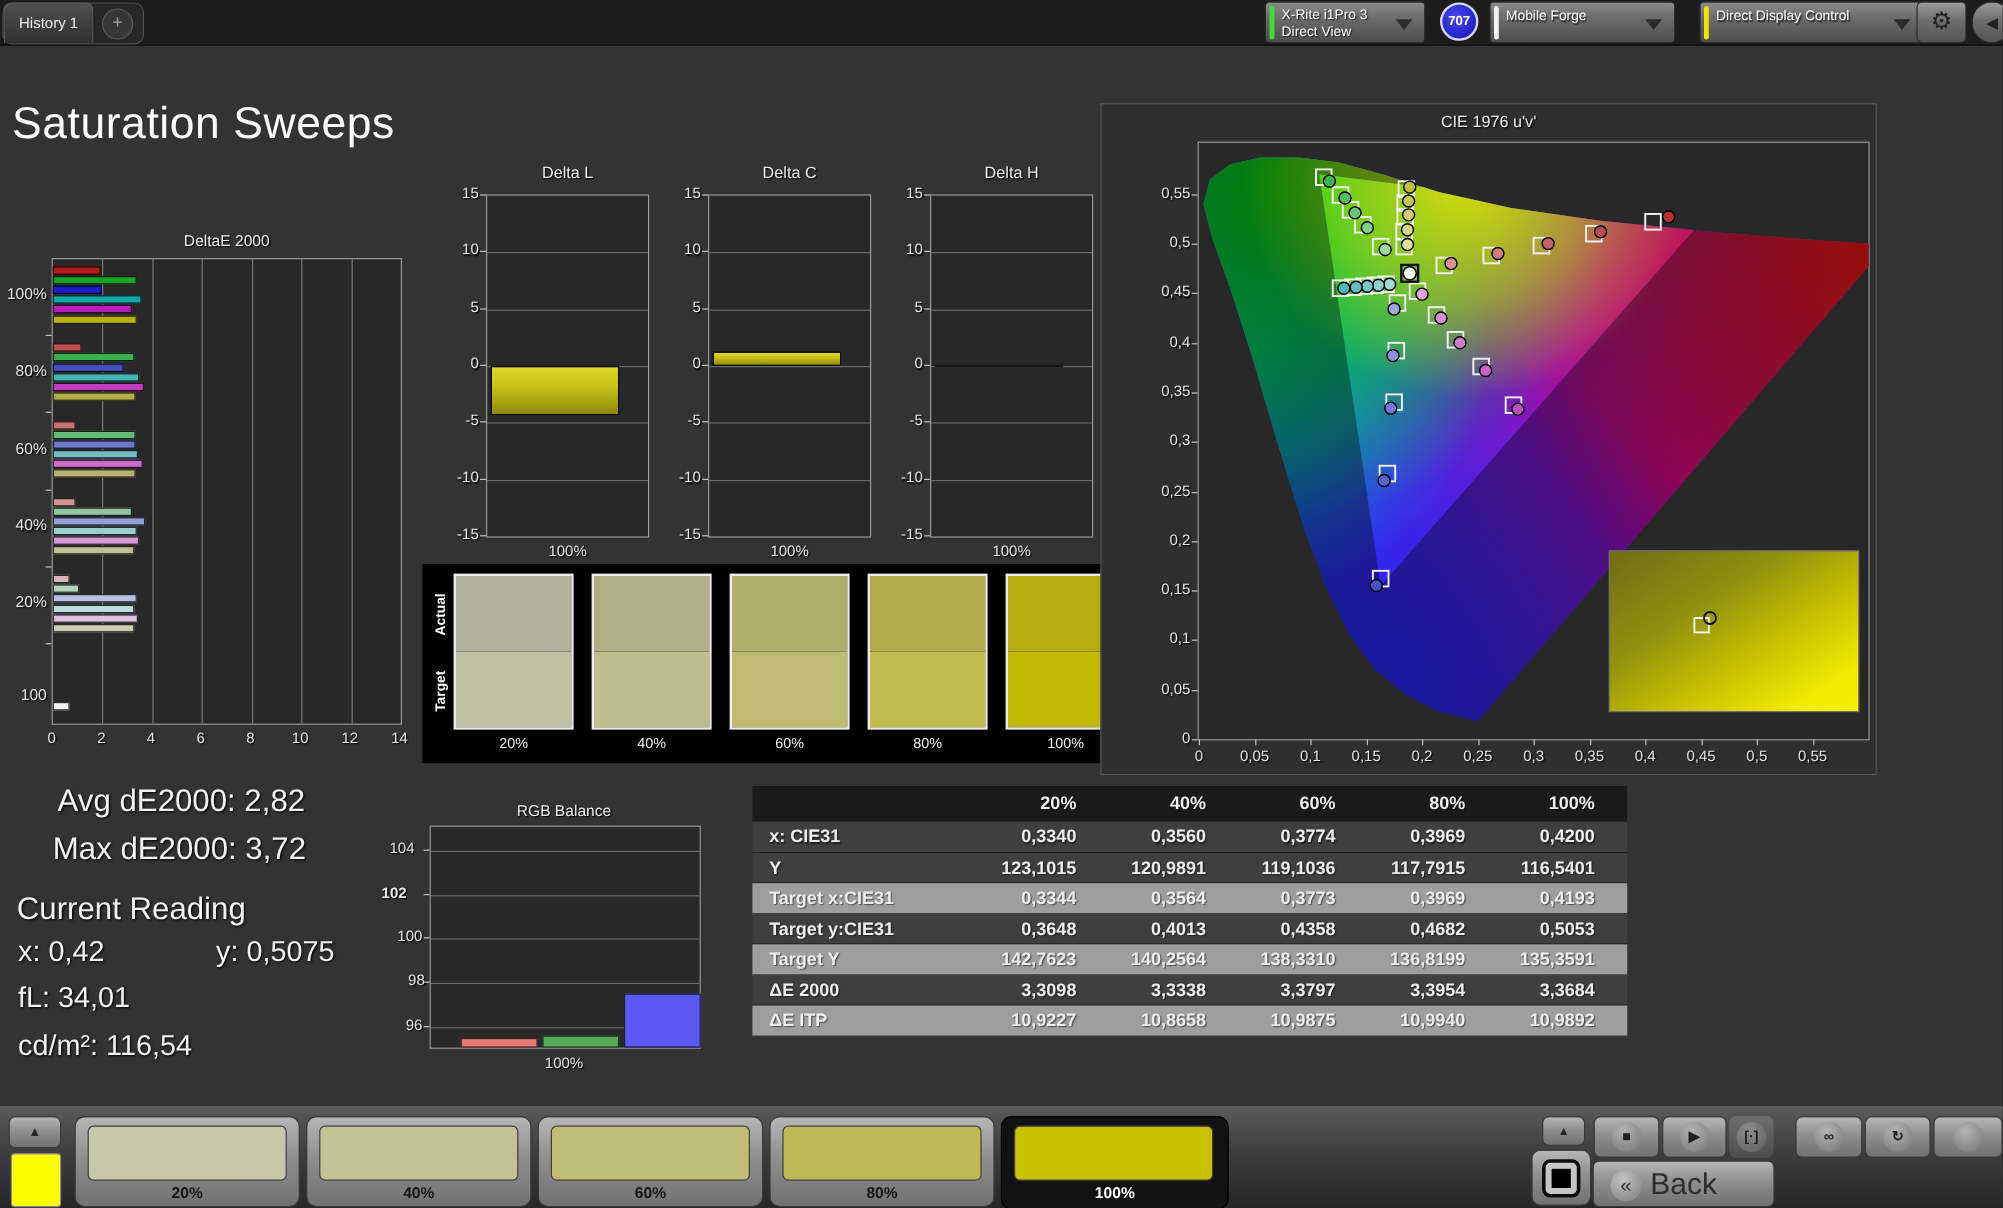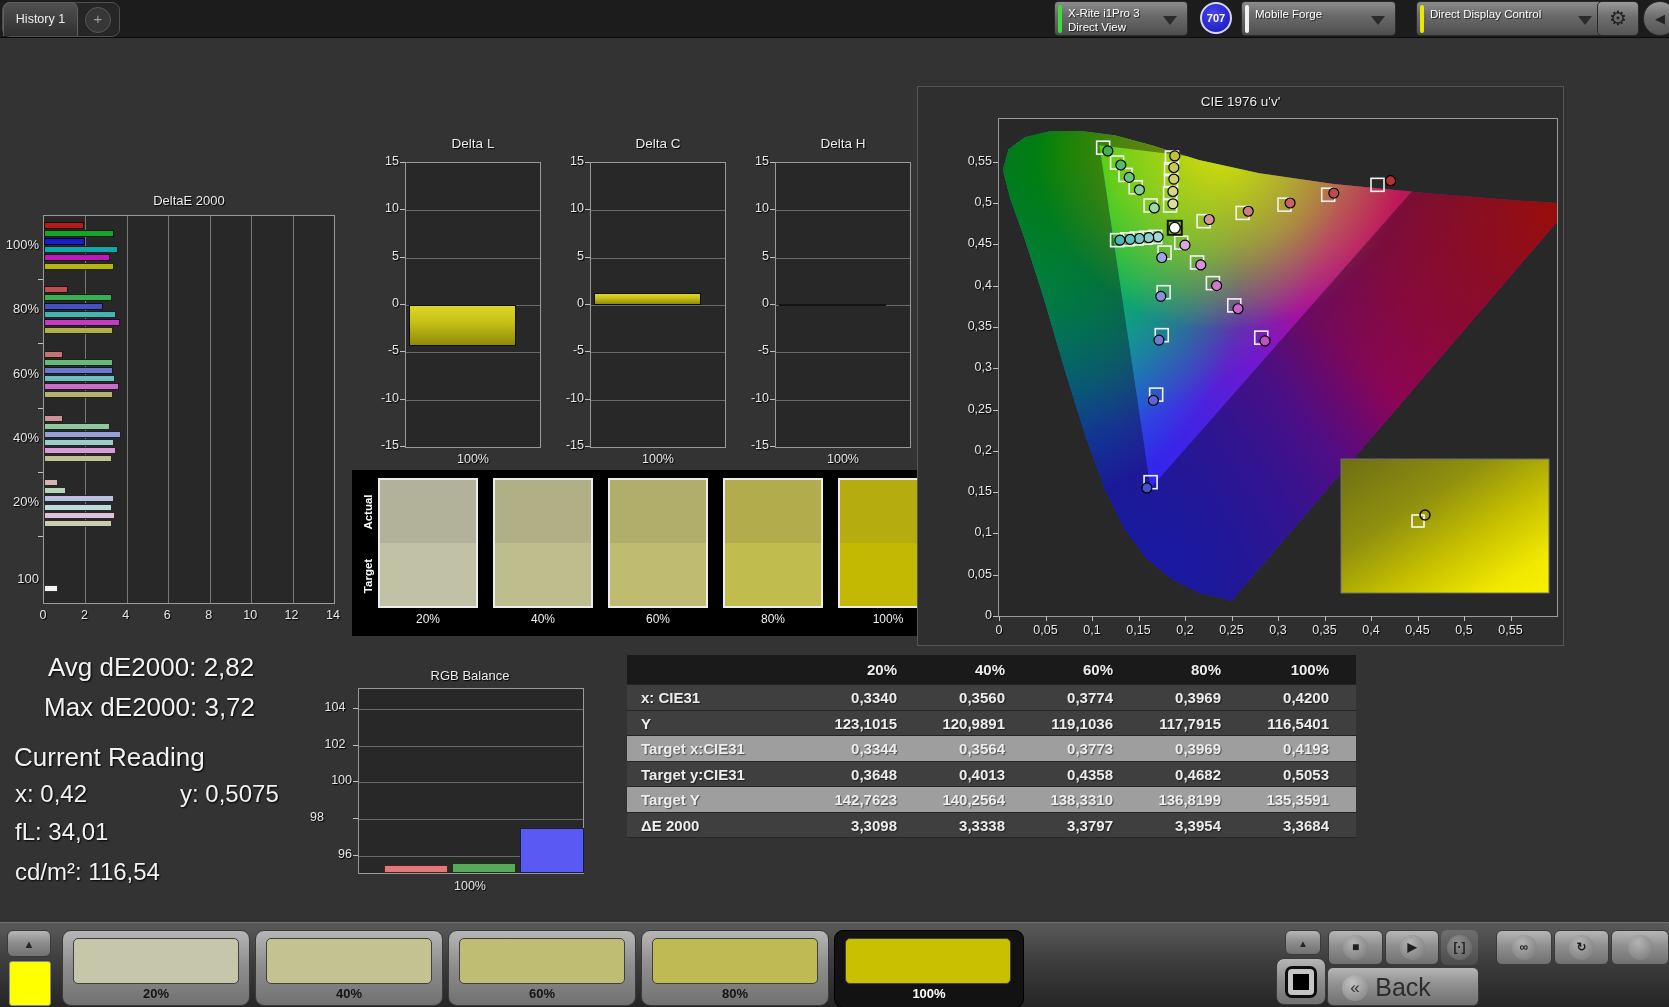--- a/index.html
+++ b/index.html
@@ -95,20 +95,21 @@
     </div>
     <div class="dropdown" style="left:1416px;width:187px;">
       <div class="dd-stripe" style="background: rgb(233, 233, 0);"></div>
       <div class="dd-text" style="top:5px;">Direct Display Control</div>
       <div class="dd-chevron"></div>
     </div>
     <div class="tb-btn" style="left:1597px;width:42px;font-size:20px;line-height:33px;"><span>⚙</span></div>
     <div class="tb-btn" style="left:1643px;width:34px;border-radius:17px;font-size:13px;line-height:33px;"><span>◀</span></div>
   </div>
 
+  <div id="page-title">Saturation Sweeps</div>
 
   <div class="ctitle" style="left:43px;top:193px;width:292px;">DeltaE 2000</div>
   <div id="deltae-plot" class="plot" style="left:43px;top:215px;width:290px;height:387px;">
       <div class="gridv" style="position: absolute; left: 41.4286px; top: 0px; width: 1px; height: 387px; background: rgb(120, 120, 120);"></div>
       <div class="gridv" style="position: absolute; left: 82.8571px; top: 0px; width: 1px; height: 387px; background: rgb(120, 120, 120);"></div>
       <div class="gridv" style="position: absolute; left: 124.286px; top: 0px; width: 1px; height: 387px; background: rgb(120, 120, 120);"></div>
       <div class="gridv" style="position: absolute; left: 165.714px; top: 0px; width: 1px; height: 387px; background: rgb(120, 120, 120);"></div>
       <div class="gridv" style="position: absolute; left: 207.143px; top: 0px; width: 1px; height: 387px; background: rgb(120, 120, 120);"></div>
       <div class="gridv" style="position: absolute; left: 248.571px; top: 0px; width: 1px; height: 387px; background: rgb(120, 120, 120);"></div>
       <div class="hbar" style="left: 0px; top: 6px; width: 39.7714px; height: 7px; background: rgb(176, 28, 28); position: absolute;"></div>
@@ -469,25 +470,25 @@
       <div style="position: absolute; left: 0px; top: 93.3731px; width: 224px; height: 1px; background: rgb(106, 106, 106);"></div>
       <div style="position: absolute; left: 0px; top: 129.99px; width: 224px; height: 1px; background: rgb(106, 106, 106);"></div>
       <div style="position: absolute; left: 0px; top: 166.607px; width: 224px; height: 1px; background: rgb(106, 106, 106);"></div>
       <div class="vbar" style="left: 25px; top: 175.761px; width: 64px; height: 8.23881px; background: rgb(228, 120, 120); position: absolute;"></div>
       <div class="vbar" style="left: 93px; top: 173.93px; width: 64px; height: 10.0697px; background: rgb(88, 170, 88); position: absolute;"></div>
       <div class="vbar" style="left: 161px; top: 139.144px; width: 64px; height: 44.8557px; background: rgb(90, 90, 242); position: absolute;"></div>
     </div>
   <div id="rgb-labels">
       <div class="glabel" style="left: 318px; top: 700.139px; width: 34px; text-align: center;">104</div>
       <div style="position: absolute; left: 353px; top: 708.139px; width: 5px; height: 1px; background: rgb(192, 192, 192);"></div>
-      <div class="glabel" style="left: 318px; top: 736.756px; width: 34px; text-align: center;">102</div>
+      <div class="glabel" style="left: 318px; top: 736.756px; width: 34px; text-align: left; font-weight: bold;">102</div>
       <div style="position: absolute; left: 353px; top: 744.756px; width: 5px; height: 1px; background: rgb(192, 192, 192);"></div>
       <div class="glabel" style="left: 318px; top: 773.373px; width: 34px; text-align: right;">100</div>
       <div style="position: absolute; left: 353px; top: 781.373px; width: 5px; height: 1px; background: rgb(192, 192, 192);"></div>
-      <div class="glabel" style="left: 310px; top: 809.99px; width: 34px; text-align: left;">98</div>
+      <div class="glabel" style="left: 320px; top: 809.99px; width: 34px; text-align: right;">98</div>
       <div style="position: absolute; left: 353px; top: 817.99px; width: 5px; height: 1px; background: rgb(192, 192, 192);"></div>
       <div class="glabel" style="left: 318px; top: 846.607px; width: 34px; text-align: right;">96</div>
       <div style="position: absolute; left: 353px; top: 854.607px; width: 5px; height: 1px; background: rgb(192, 192, 192);"></div>
     </div>
   <div class="glabel" style="left:358px;top:879px;width:224px;text-align:center;">100%</div>
 
   <div id="sat-table">
       <div class="trow head">
         <div class="tcell lab"></div>
         <div class="tcell val">20%</div>
@@ -537,20 +538,28 @@
         <div class="tcell val">135,3591</div>
       </div>
       <div class="trow dark">
         <div class="tcell lab">ΔE 2000</div>
         <div class="tcell val">3,3098</div>
         <div class="tcell val">3,3338</div>
         <div class="tcell val">3,3797</div>
         <div class="tcell val">3,3954</div>
         <div class="tcell val">3,3684</div>
       </div>
+      <div class="trow light">
+        <div class="tcell lab">ΔE ITP</div>
+        <div class="tcell val">10,9227</div>
+        <div class="tcell val">10,8658</div>
+        <div class="tcell val">10,9875</div>
+        <div class="tcell val">10,9940</div>
+        <div class="tcell val">10,9892</div>
+      </div>
     </div>
 
   <div id="toolbar">
     <div class="uparrow btnface" style="left:7px;top:7px;width:44px;height:27px;font-size:11px;line-height:27px;"><span>▲</span></div>
     <div id="current-swatch" style="position: absolute; left: 9px; top: 38px; width: 40px; height: 43px; border: 1px solid rgb(138, 138, 138); border-radius: 3px; background: rgb(255, 255, 0);"></div>
     <div id="patch-row">
         <div class="patch-btn btnface" style="left: 62px;">
           <div class="patch-inner" style="background: rgb(198, 198, 170);"></div>
           <div class="patch-label">20%</div>
         </div>

